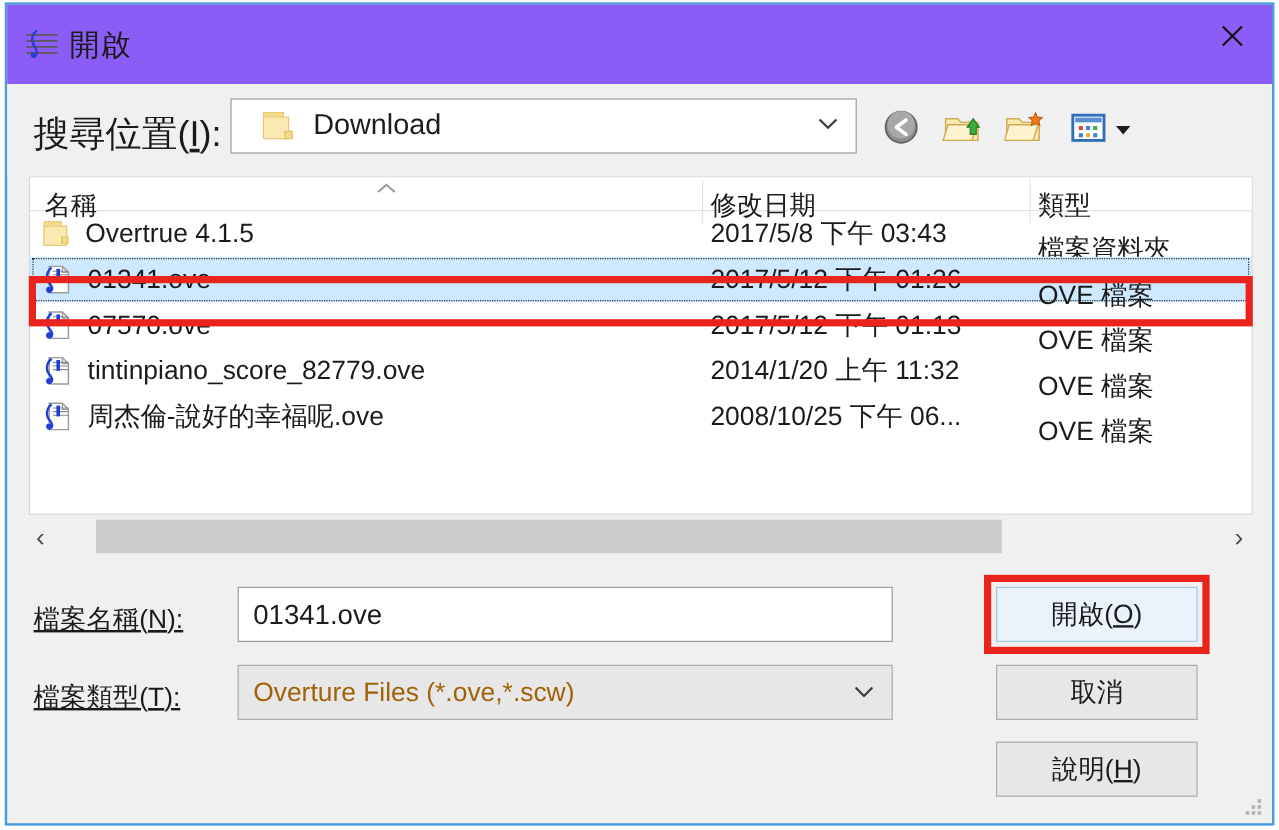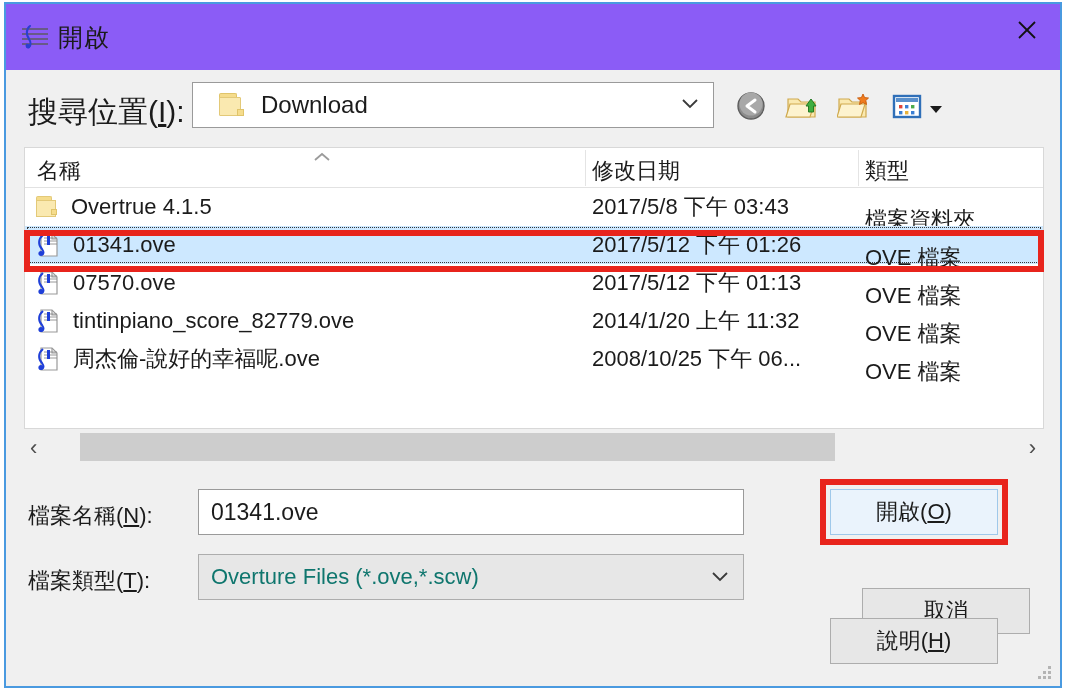--- a/index.html
+++ b/index.html
@@ -107,21 +107,21 @@
 
   
   .list-outer {
     position: absolute; left: 18px; top: 143px;
     width: 1020px; height: 282px;
     background: #ffffff;
     border: 1px solid #d8d8d8;
   }
   .col-head {
     position: relative;
-    height: 40px;
+    height: 28px;
     background: #ffffff;
     border-bottom: 1px solid #e2e2e2;
   }
   .col-head .ch {
     position: absolute; top: 8px;
     font-size: 22px; color: #1b1b1b;
   }
   .ch-name { left: 12px; }
   .ch-date { left: 567px; }
   .ch-type { left: 840px; }
@@ -200,21 +200,21 @@
     position: absolute; top: 50%; transform: translateY(-50%);
     font-size: 22px; color: #4d4d4d;
     cursor: default;
   }
   .hs-left  { left: 6px; }
   .hs-right { right: 8px; }
 
   
   .form-label {
     position: absolute;
-    font-size: 22px; color: #1b1b1b;
+    font-size: 22px; color: #1b1b1b; text-decoration: underline;
   }
   .form-label u { text-decoration: underline; }
   .lbl-fname { left: 22px; top: 497px; }
   .lbl-ftype { left: 22px; top: 562px; }
 
   .fname-input {
     position: absolute; left: 192px; top: 485px;
     width: 546px; height: 46px;
     background: #ffffff;
     border: 1px solid #9a9a9a;
@@ -222,37 +222,37 @@
     padding-left: 12px;
     font-size: 23px; color: #1b1b1b;
   }
   .ftype-combo {
     position: absolute; left: 192px; top: 550px;
     width: 546px; height: 46px;
     background: #e7e7e7;
     border: 1px solid #adadad;
     display: flex; align-items: center;
     padding-left: 12px;
-    font-size: 22px; color: #0f766e;
+    font-size: 22px; color: #a16207;
     cursor: default;
   }
 
   
   .btn {
     position: absolute;
     width: 168px; height: 46px;
     background: #e7e7e7;
     border: 1px solid #adadad;
     display: flex; align-items: center; justify-content: center;
     font-size: 22px; color: #1b1b1b;
     cursor: default;
   }
   .btn u { text-decoration: underline; }
   .btn-open   { left: 824px; top: 485px; background: #eaf3fc; border: 1px solid #9fc8ea; }
-  .btn-cancel { left: 856px; top: 550px; margin-top: 34px; }
+  .btn-cancel { left: 824px; top: 550px; }
   .btn-help   { left: 824px; top: 614px; }
 
   
   .redbox {
     position: absolute;
     border: 6px solid #e8241c;
     pointer-events: none;
   }
   .redbox-row  { left: 18px; top: 226px; width: 1020px; height: 42px; }
   .redbox-open { left: 814px; top: 475px; width: 188px; height: 66px; }

